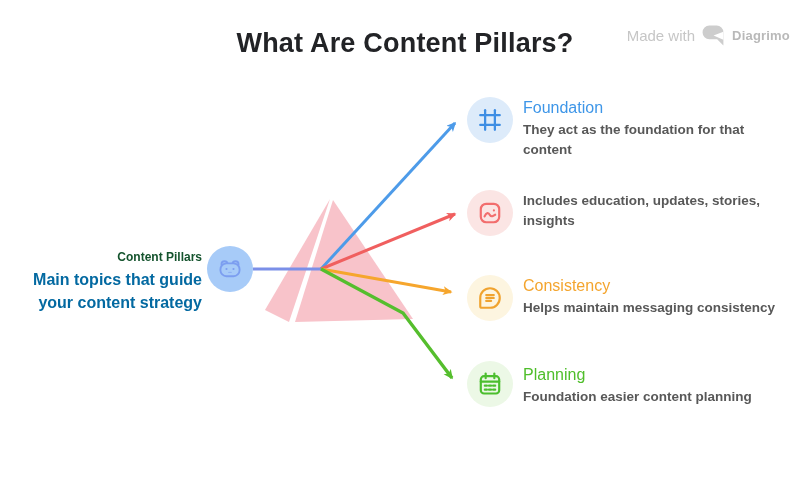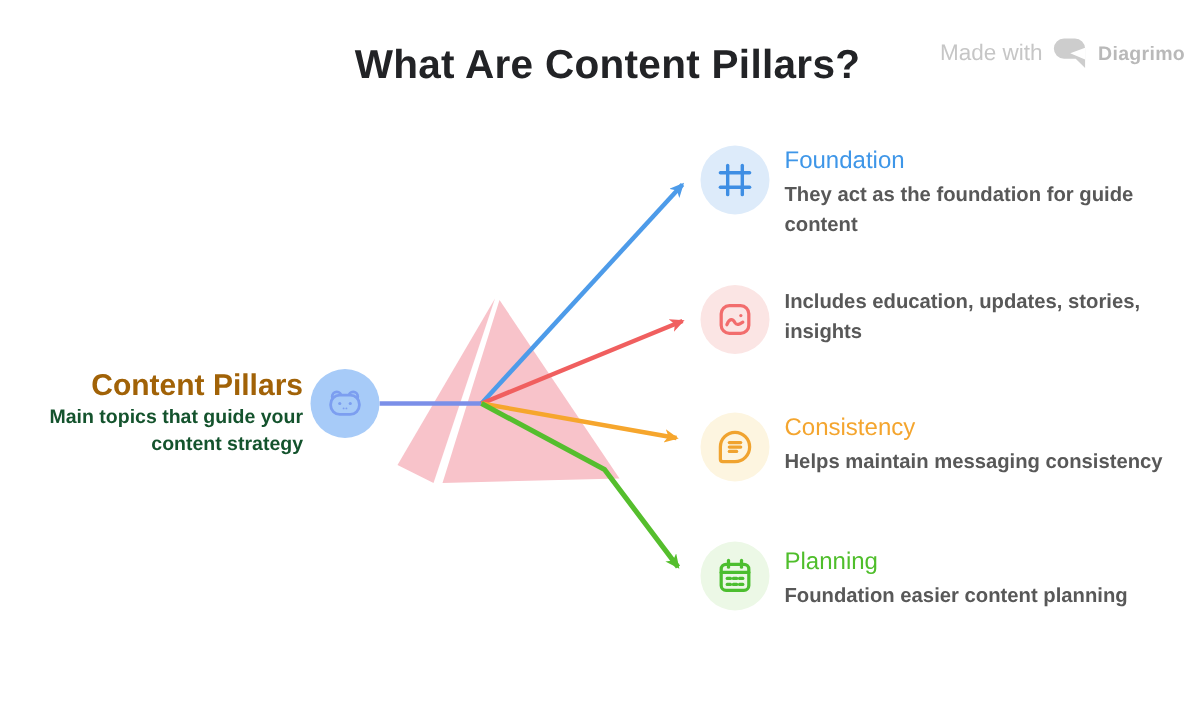--- a/index.html
+++ b/index.html
@@ -48,30 +48,30 @@
 
   
   .center-node-text {
     position: absolute;
     top: 247px;
     right: 598px;
     width: 172px;
     text-align: right;
   }
   .center-node-title {
-    font-size: 20px;
-    font-weight: 700;
-    color: #a16207;
+    font-size: 12px;
+    font-weight: 700;
+    color: #14532d;
     line-height: 20px;
     margin-bottom: 2px;
   }
   .center-node-desc {
-    font-size: 13px;
-    font-weight: 700;
-    color: #14532d;
+    font-size: 16px;
+    font-weight: 700;
+    color: #0369a1;
     line-height: 1.42;
   }
   .icon-circle {
     position: absolute;
     width: 46px;
     height: 46px;
     border-radius: 50%;
     display: flex;
     align-items: center;
     justify-content: center;
@@ -176,21 +176,21 @@
       <svg width="26" height="26" viewBox="0 0 24 24" fill="none" stroke="#3e8ee4" stroke-width="2.1" stroke-linecap="round">
         <line x1="3" y1="7.5" x2="21" y2="7.5"></line>
         <line x1="3" y1="16.5" x2="21" y2="16.5"></line>
         <line x1="7.5" y1="3" x2="7.5" y2="21"></line>
         <line x1="16.5" y1="3" x2="16.5" y2="21"></line>
       </svg>
     </span>
   </div>
   <div class="branch-text branch-text-foundation">
     <div class="branch-title t-foundation">Foundation</div>
-    <div class="branch-desc">They act as the foundation for guide content</div>
+    <div class="branch-desc">They act as the foundation for that content</div>
   </div>
 
   <div class="icon-circle branch-circle-examples">
     <span style="display:flex;">
       <svg width="26" height="26" viewBox="0 0 24 24" fill="none" stroke="#f26d6d" stroke-width="2" stroke-linecap="round">
         <rect x="3.5" y="3.5" width="17" height="17" rx="5"></rect>
         <path d="M7 15.2 C 8.6 11.2, 10.6 11.4, 12 14 C 13.2 16, 15.2 14.6, 16.8 13.6"></path>
         <circle cx="15.6" cy="9.6" r="1" fill="#f26d6d" stroke="none"></circle>
       </svg>
     </span>

